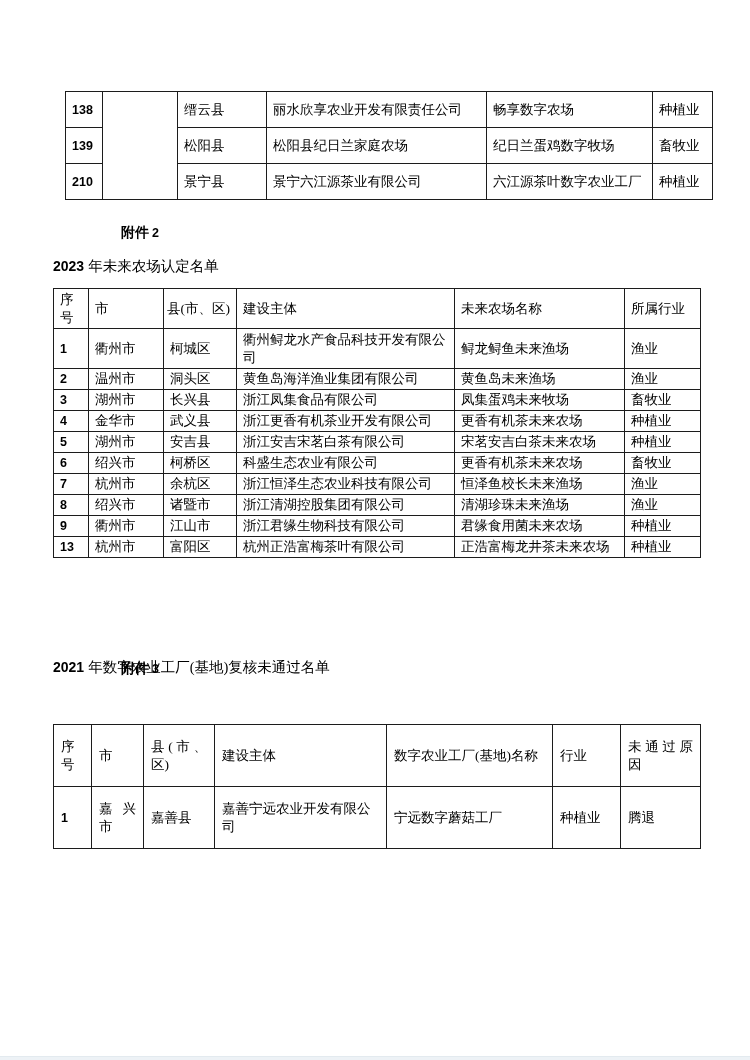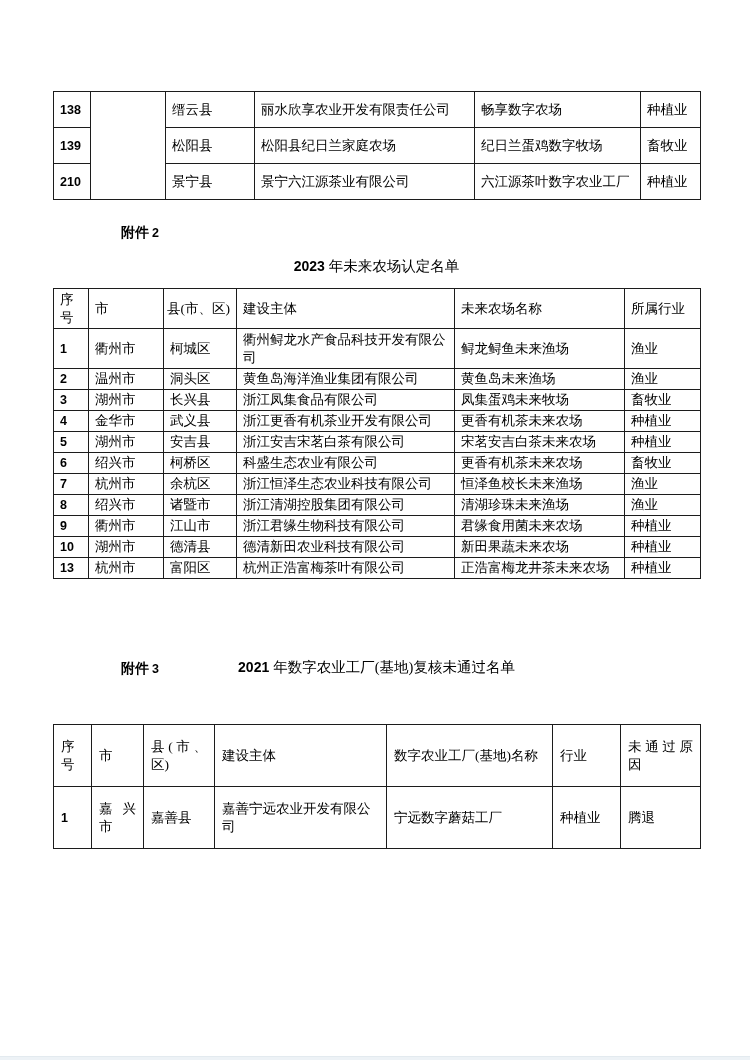--- a/index.html
+++ b/index.html
@@ -11,41 +11,41 @@
   table { border-collapse:collapse; table-layout:fixed; position:absolute; }
   td {
     border:1px solid #1c1c1c; padding:0 6px; font-size:13.5px;
     vertical-align:middle; overflow:hidden; line-height:1.28;
     word-break:break-all; text-align:left;
   }
   .num { font-family:"Liberation Sans","DejaVu Sans",sans-serif; font-size:12.5px; font-weight:600; }
   .just { text-align:justify; }
   .tight { padding:0 3px; }
 
-  #t1 { left:53px; top:91px;  width:647px; }
+  #t1 { left:65px; top:91px;  width:647px; }
   #t1 tr { height:36px; }
 
   #t2 { left:53px; top:288px; width:647px; }
   #t2 tr.hdr { height:40px; }
   #t2 tr.tall { height:40px; }
   #t2 tr.thin { height:21px; }
 
   #t3 { left:53px; top:724px; width:647px; }
   #t3 tr { height:62px; }
   #t3 td { padding:0 7px; }
 
   .attach {
     position:absolute; left:113px;
     font-family:"Liberation Sans","DejaVu Sans",sans-serif;
     font-weight:bold; font-size:14px; line-height:16px;margin-left:8px;
   }
   #attach2 { top:224px; }
   #attach3 { top:660px; }
   .doc-title {
-    position:absolute; left:53px; width:647px; text-align:center;
+    position:absolute; left:53px; width:647px; 
     font-size:14.5px; line-height:18px;
   }
   #title2 { top:257px; }
   #title3 { top:658px; }
   .doc-title .num { font-size:14px; margin-right:4px; }
 
   .page-break-edge {
     position:absolute; left:0; right:0; bottom:0; height:3px;
     background:#edf2f6; border-top:1px solid #e3eaef;
   }
@@ -175,28 +175,20 @@
       <td>浙江清湖控股集团有限公司</td>
       <td>清湖珍珠未来渔场</td>
       <td>渔业</td>
     </tr>
     <tr class="thin">
       <td class="num">9</td>
       <td>衢州市</td>
       <td>江山市</td>
       <td>浙江君缘生物科技有限公司</td>
       <td>君缘食用菌未来农场</td>
-      <td>种植业</td>
-    </tr>
-    <tr class="thin">
-      <td class="num">10</td>
-      <td>湖州市</td>
-      <td>德清县</td>
-      <td>德清新田农业科技有限公司</td>
-      <td>新田果蔬未来农场</td>
       <td>种植业</td>
     </tr>
     <tr class="thin">
       <td class="num">13</td>
       <td>杭州市</td>
       <td>富阳区</td>
       <td>杭州正浩富梅茶叶有限公司</td>
       <td>正浩富梅龙井茶未来农场</td>
       <td>种植业</td>
     </tr>

